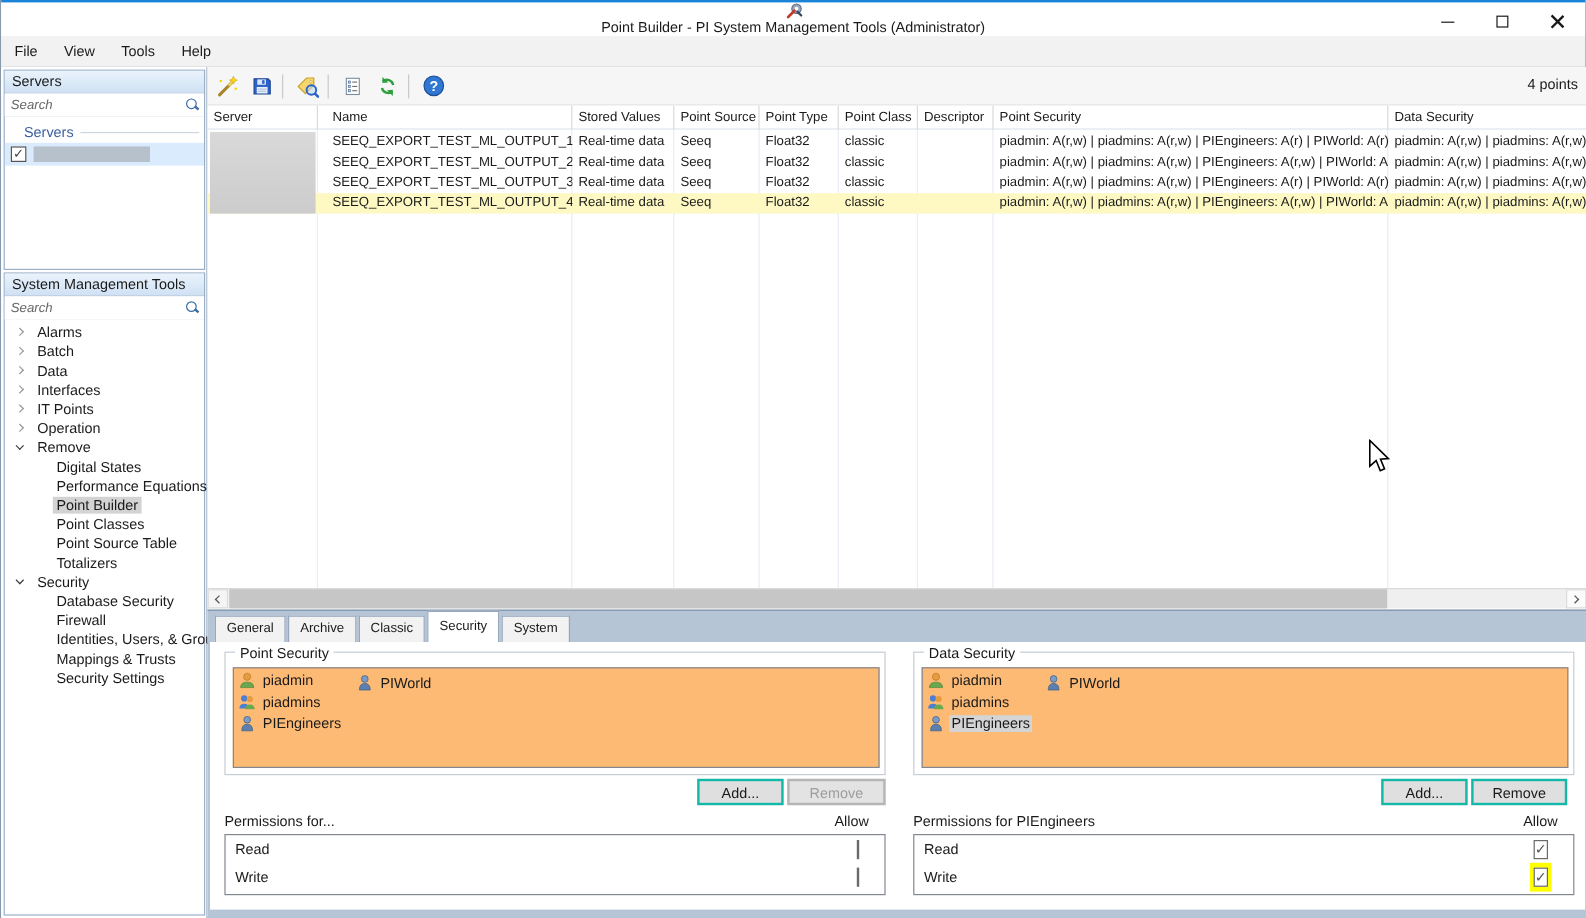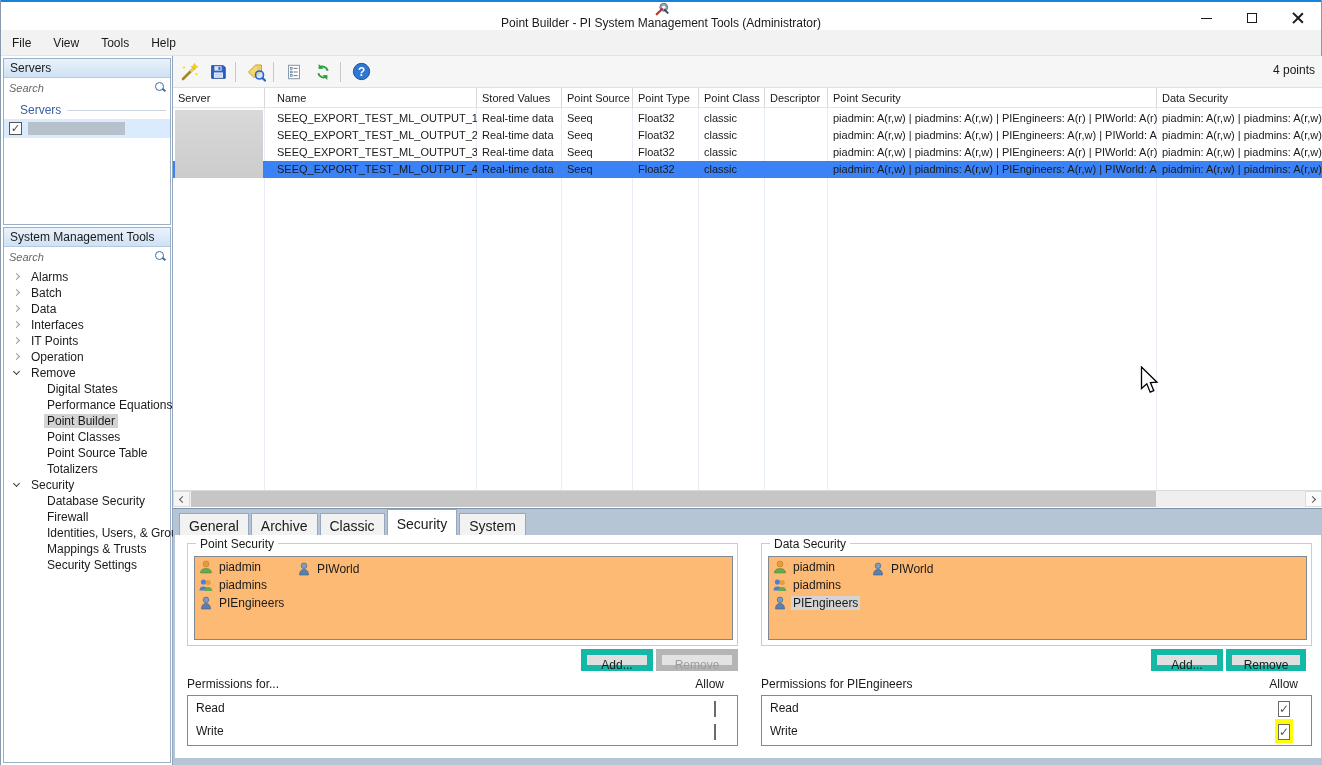--- a/index.html
+++ b/index.html
@@ -60,54 +60,54 @@
   .tsep { width:1px; height:20px; background:#c9c9c9; margin:0 4px; }
   .points-count { position:absolute; right:8px; top:7px; font-size:12px; color:#1a1a1a; }
 
   
   .grid { position:absolute; left:0; top:32px; width:1150px; height:402px; background:#ffffff; overflow:hidden; }
   .col-underlay { position:absolute; top:0; height:100%; border-right:1px solid #e6edf7; }
   .ghead { position:absolute; left:0; top:0; width:1150px; height:20px; background:#ffffff; display:flex; border-bottom:1px solid #e0e6ee; }
   .ghead .hc { font-size:11px; color:#1a1a1a; padding:4px 0 0 5px; border-right:1px solid #d9d9d9; height:20px; white-space:nowrap; overflow:hidden; }
   .rows { position:absolute; left:0; top:22px; width:1150px; }
   .grow { display:flex; height:17px; }
-  .grow.selected { background:#3b82f6; }
+  .grow.selected { background:#fef9c3; }
   .grow .c { font-size:11px; color:#1a1a1a; padding:2px 0 0 5px; height:17px; white-space:nowrap; overflow:hidden; }
   .grow .c.name { padding-left:12px; }
   .server-block { position:absolute; left:2px; top:22px; width:88px; height:68px; background:linear-gradient(#d9d9d9,#cccccc); }
 
   
   .w-server{width:92px;} .w-name{width:212px;} .w-stored{width:85px;} .w-psource{width:71px;}
   .w-ptype{width:66px;} .w-pclass{width:66px;} .w-desc{width:63px;} .w-psec{width:329px;} .w-dsec{width:166px; border-right:none!important;}
 
   
   .hscroll { position:absolute; left:0; top:434px; width:1150px; height:17px; background:#efefef; border-top:1px solid #dadada; }
   .sbtn { position:absolute; top:0; width:17px; height:16px; background:#f5f5f5; border:1px solid #dcdcdc; display:flex; align-items:center; justify-content:center; }
   .sbtn.left { left:0; } .sbtn.right { left:1132px; background:#fbfbfb; }
   .schev { width:5px; height:5px; border-right:1.6px solid #555; border-bottom:1.6px solid #555; }
   .schev.l { transform:rotate(135deg); margin-left:2px; } .schev.r { transform:rotate(-45deg); margin-right:2px; }
   .sthumb { position:absolute; left:18px; top:0; width:965px; height:16px; background:#c6c6c6; }
 
   
   .bottom { position:absolute; left:0; top:452px; width:1150px; height:257px; background:#b5c5d6; border-top:1px solid #7d93a9; }
   .tabs { position:absolute; left:6px; top:0; height:26px; display:flex; align-items:flex-end; }
-  .tab { font-size:14px; color:#1a1a1a; background:#f2f2f2; border:1px solid #98a8bc; border-bottom:none; height:22px; padding:4px 9px 0 9px; margin-right:2px; }
+  .tab { font-size:11px; color:#1a1a1a; background:#f2f2f2; border:1px solid #98a8bc; border-bottom:none; height:22px; padding:4px 9px 0 9px; margin-right:2px; }
   .tab.active { background:#ffffff; height:26px; padding-top:6px; position:relative; z-index:2; }
   .tab-content { position:absolute; left:2px; top:26px; width:1146px; height:223px; background:#ffffff; }
 
   .groupbox { position:absolute; border:1px solid #c6cdd6; }
   .groupbox .gb-label { position:absolute; left:8px; top:-7px; background:#ffffff; font-size:12px; color:#1a1a1a; padding:0 4px; }
   .listbox { position:absolute; left:6px; top:12px; width:539px; height:84px; background:#fdba74; border:1px solid #828790; }
   .member { display:flex; align-items:center; height:17px; margin:1px 0 0 4px; }
   .member .micon { width:14px; height:14px; margin-right:4px; flex:none; }
   .member .mlbl { font-size:12px; color:#1a1a1a; padding:0 2px; }
   .member.selected .mlbl { background:#d4d4d4; }
   .member.col2 { position:absolute; left:98px; top:2px; }
 
-  .btn { position:absolute; height:22px; background:#dfdfdf; border:6px solid #14b8a6; font-size:12px; color:#1a1a1a; text-align:center; padding-top:3px; }
+  .btn { position:absolute; height:22px; background:#dfdfdf; border:2px solid #14b8a6; font-size:12px; color:#1a1a1a; text-align:center; padding-top:3px; }
   .btn.disabled { color:#9d9d9d; border-color:#b5b5b5; background:#e3e3e3; }
 
   .perm-hdr { position:absolute; height:16px; display:flex; justify-content:space-between; font-size:12px; color:#1a1a1a; }
   .perm-box { position:absolute; background:#ffffff; border:1px solid #828790; }
   .perm-row { display:flex; justify-content:space-between; align-items:center; height:23px; padding:0 18px 0 8px; }
   .perm-row .plbl { font-size:12px; color:#1a1a1a; }
   .allow-wrap { padding:3px; }
   .allow-wrap.highlight { background:#ffff00; }
   .cb2 { width:14px; height:14px; border:1px solid #6a6a6a; background:#fff; font-size:12px; line-height:12px; text-align:center; color:#555; font-family:"DejaVu Sans",sans-serif; }
   .cb2.checked::after { content:"✓"; }

